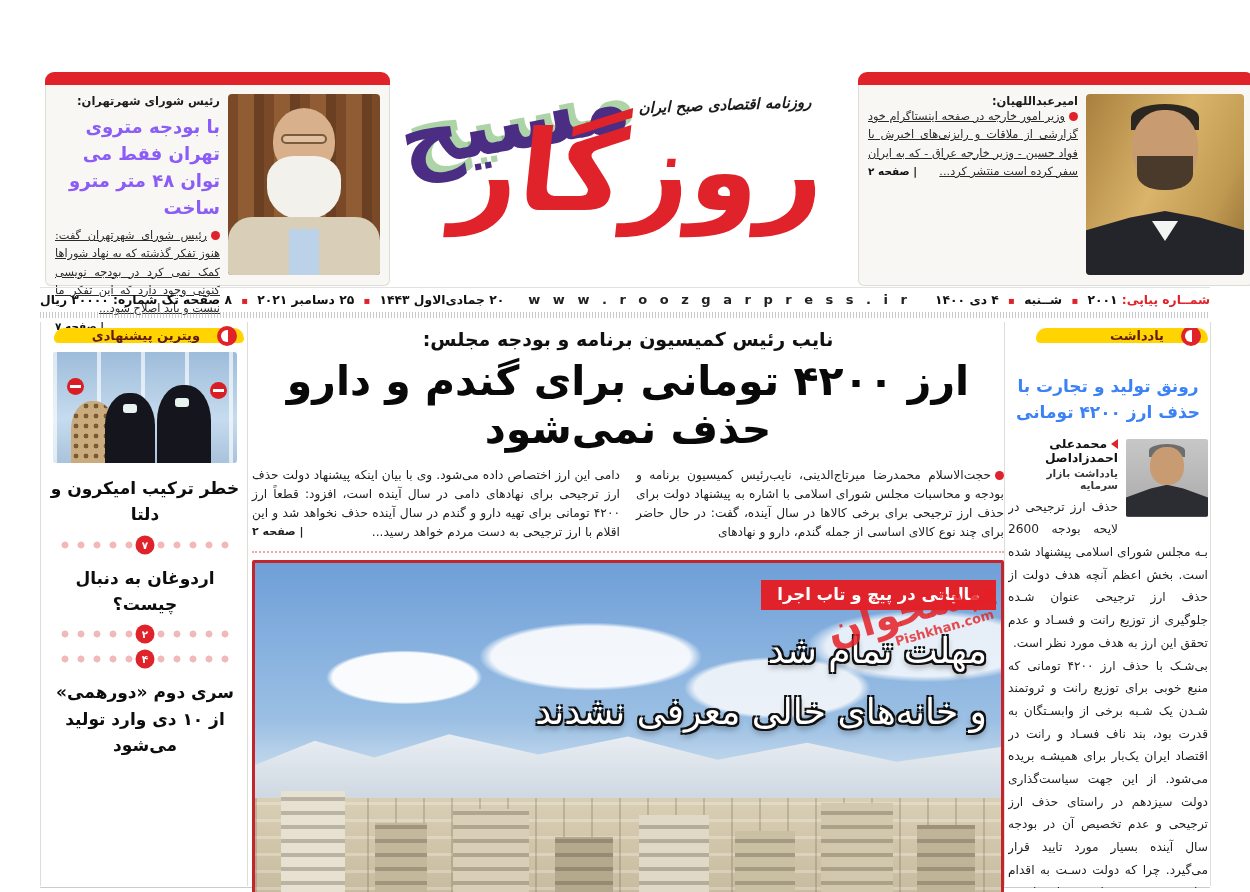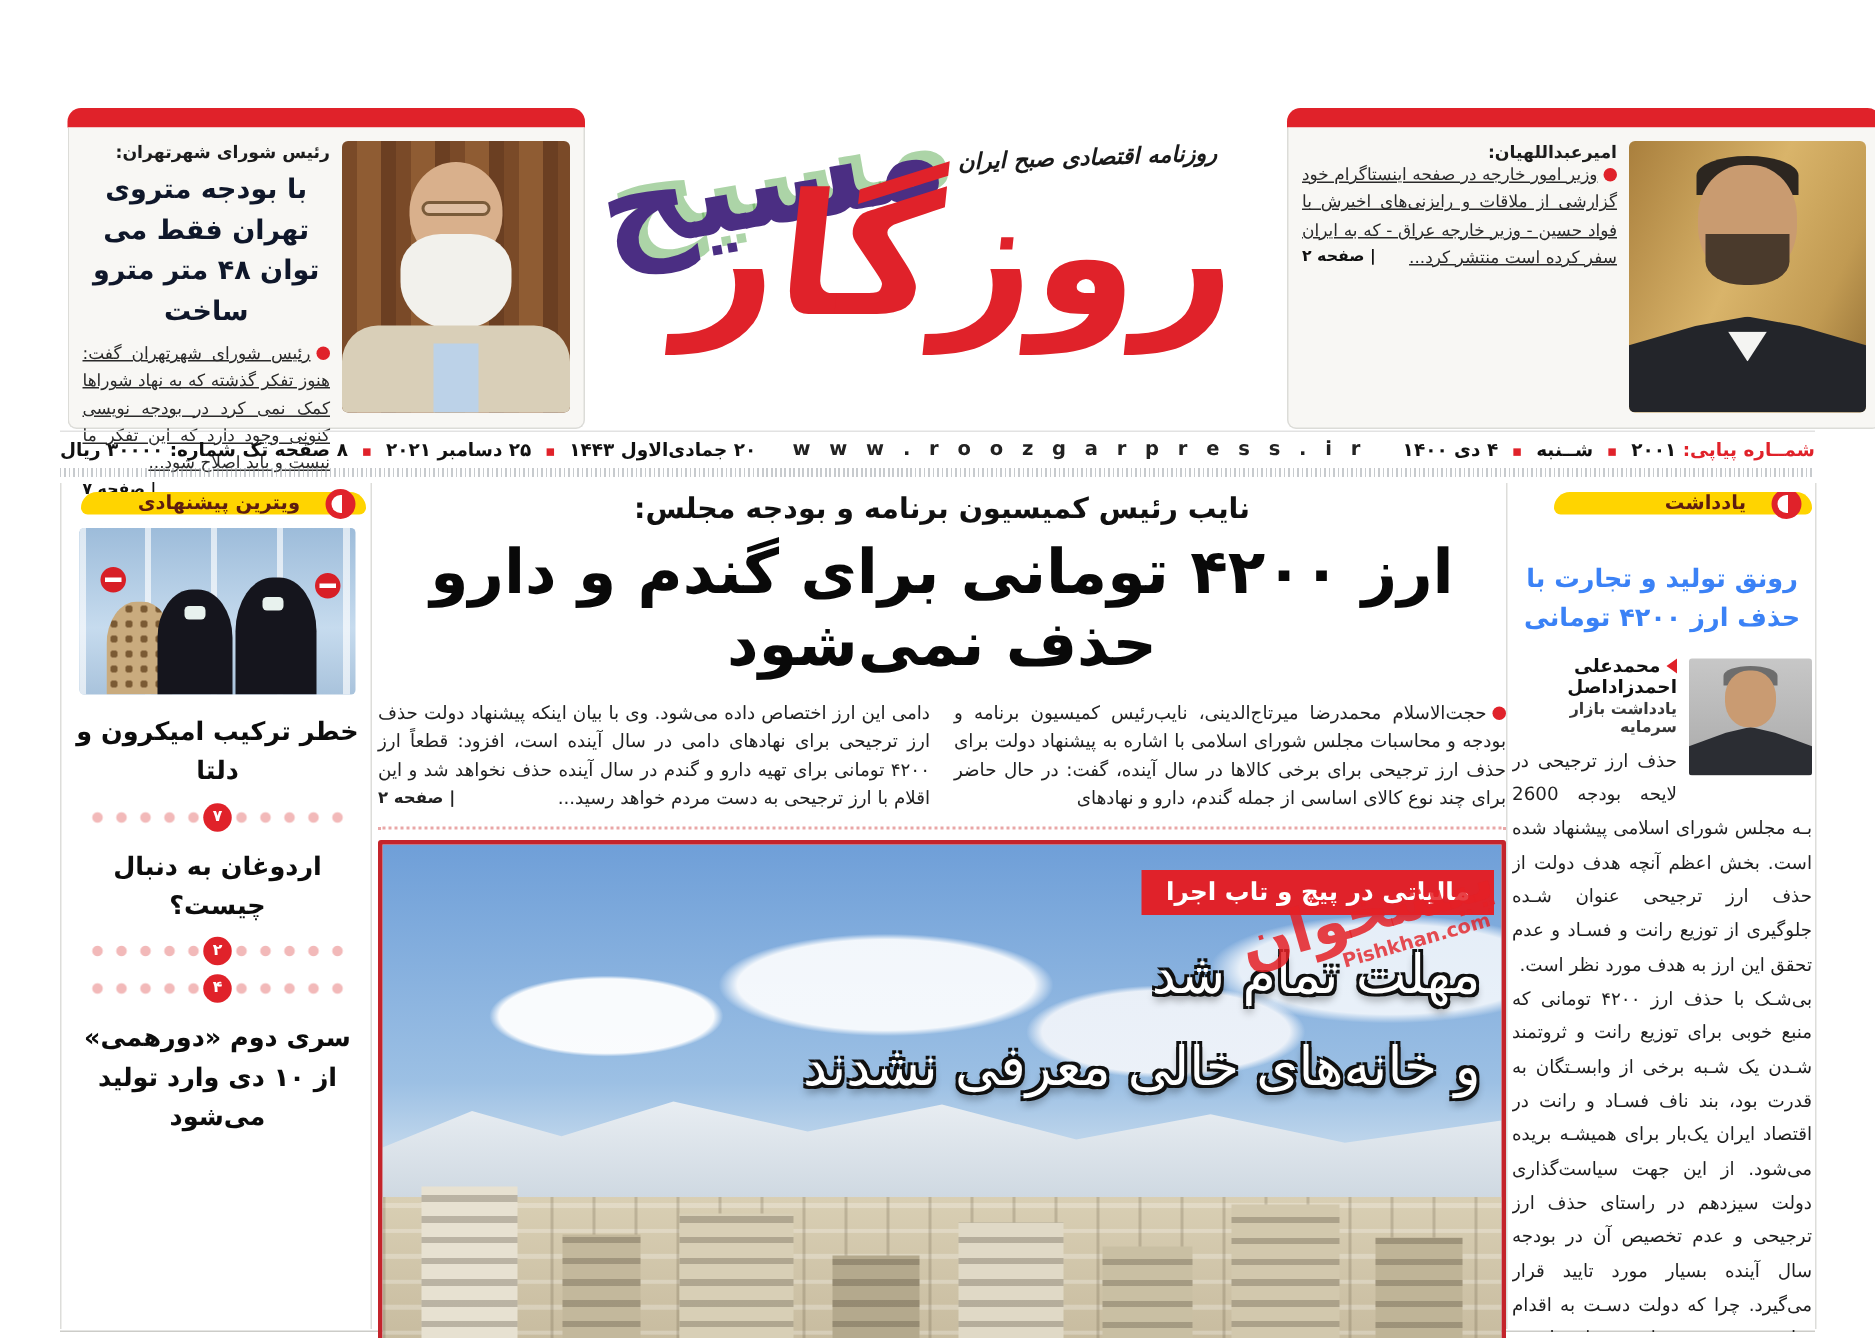--- a/index.html
+++ b/index.html
@@ -6,21 +6,21 @@
   html,body { background:#fff; }
   body { font-family:"DejaVu Sans", sans-serif; }
   .page { position:relative; width:1250px; height:892px; background:#ffffff; overflow:hidden; direction:rtl; }
 
   
   .tbox { position:absolute; top:72px; }
   .tbox .bar { height:13px; background:#e0222a; border-radius:9px 9px 0 0; }
   .tbox .inner { background:#f8f7f4; border:1px solid #dcdcd8; border-top:none; border-radius:0 0 6px 6px;
                  display:flex; gap:8px; padding:9px; height:201px; }
   .tbox-kicker { font-size:11.5px; font-weight:bold; color:#1c1c1c; text-align:right; }
-  .tbox-title { font-size:18px; font-weight:bold; color:#0f172a; text-align:center; line-height:1.5; margin:5px 0 6px; }
+  .tbox-title { font-size:18px; font-weight:bold; color:#8b5cf6; text-align:right; line-height:1.5; margin:5px 0 6px; }
   .tbox-body { font-size:11.3px; color:#2a2a2a; text-align:justify; line-height:1.62;text-decoration:underline; }
   .tbox-page { float:left; font-weight:bold; font-size:10.5px; color:#111; }
   .bullet { display:inline-block; width:9px; height:9px; border-radius:50%; background:#e0222a; margin-left:4px; vertical-align:-1px; }
   .ph { position:relative; overflow:hidden; border-radius:4px; flex:none; }
 
   
   .ph-wood { background:repeating-linear-gradient(90deg,#7a4a28 0 10px,#8f5c33 10px 26px,#6b3f22 26px 36px); }
   .ph-wood .head { position:absolute; left:50%; top:14px; transform:translateX(-50%); width:62px; height:66px; border-radius:50% 50% 46% 46%; background:#d9b08c; }
   .ph-wood .beard { position:absolute; left:50%; top:62px; transform:translateX(-50%); width:74px; height:64px; border-radius:40% 40% 55% 55%; background:#f2f1ec; }
   .ph-wood .glasses { position:absolute; left:50%; top:40px; transform:translateX(-50%); width:46px; height:10px; border:2px solid #7a5b3a; border-radius:5px; background:rgba(255,255,255,.2); }

